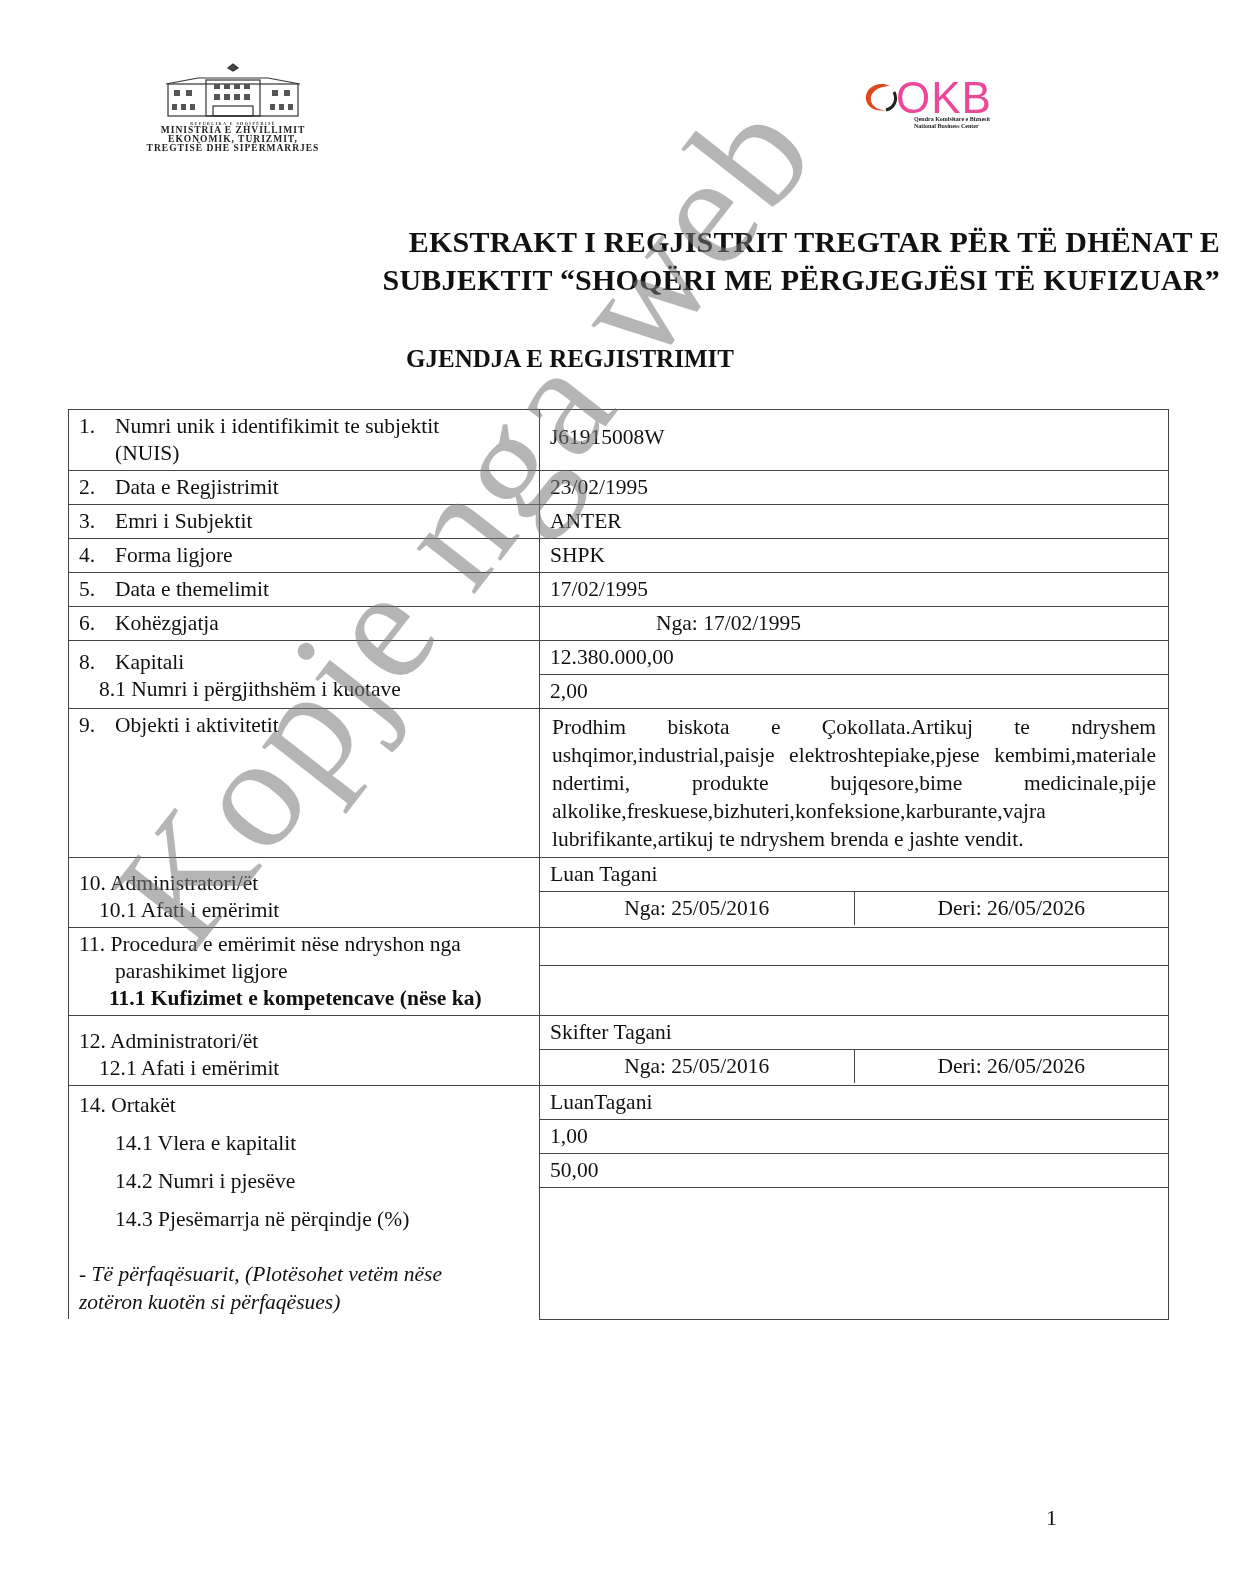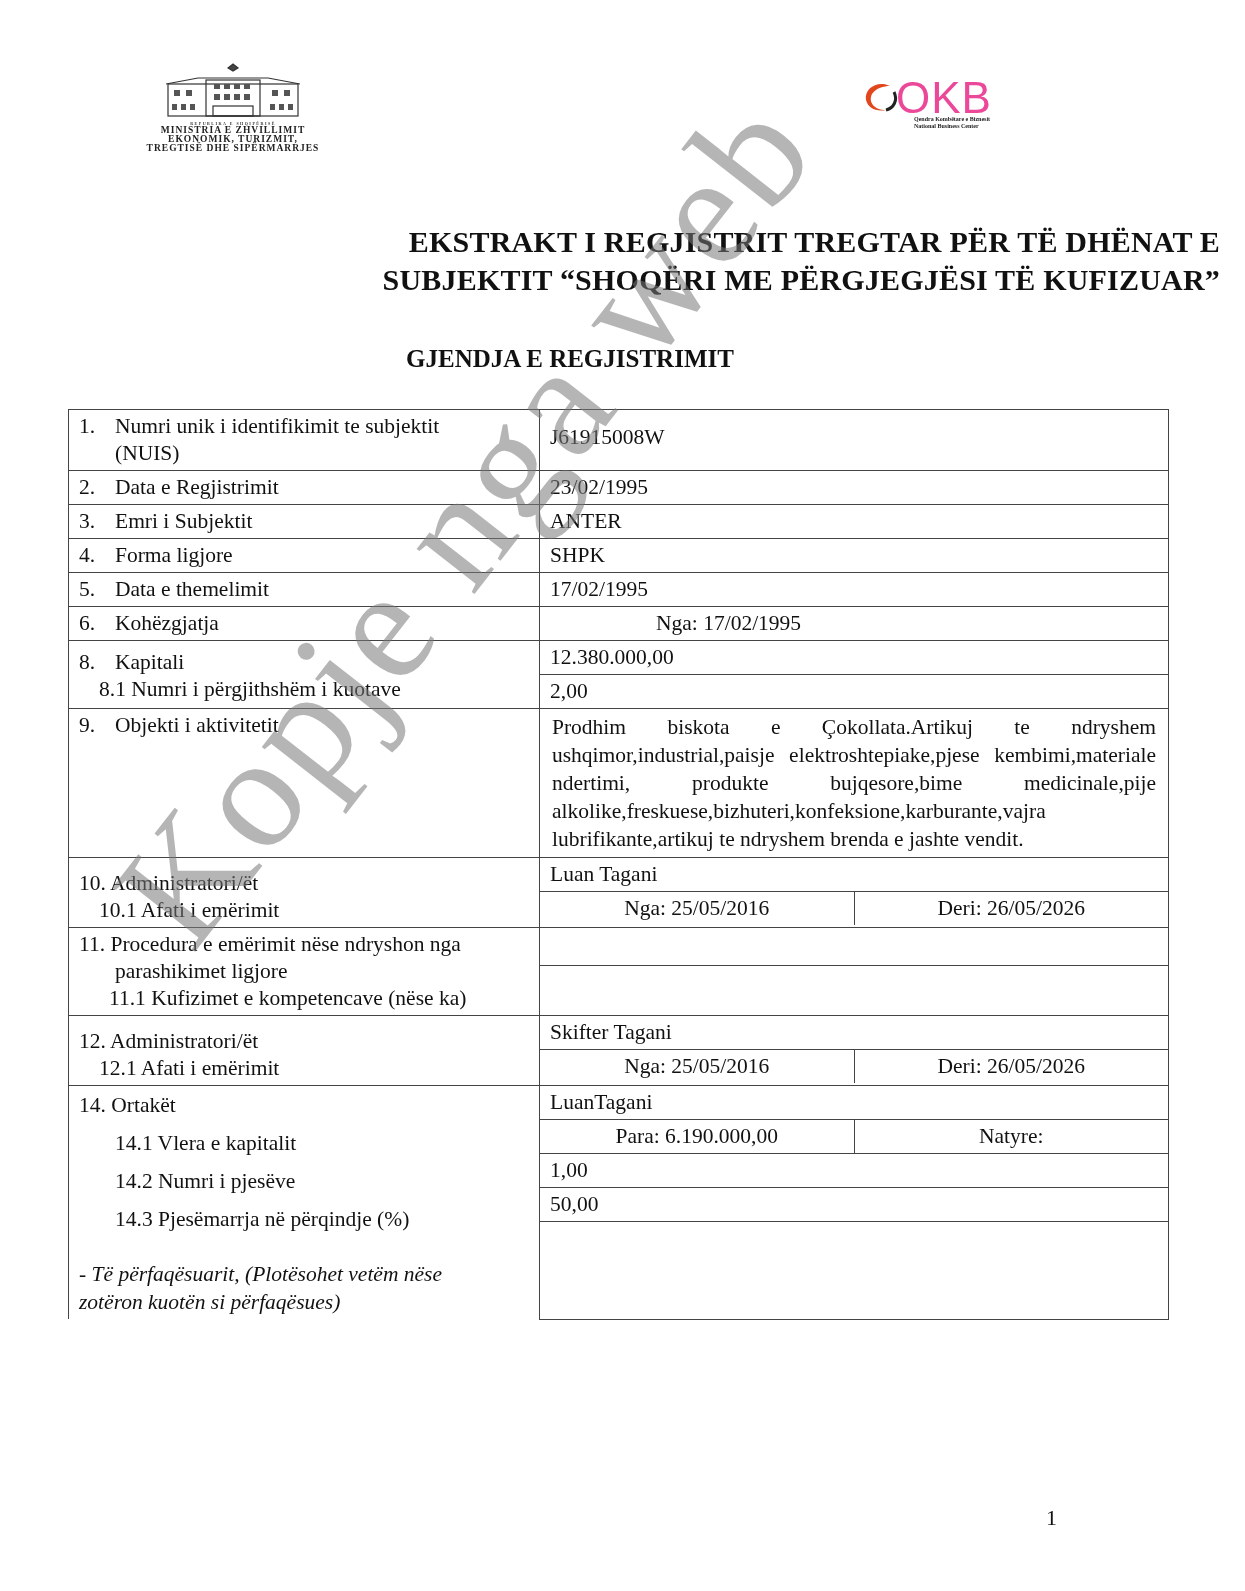--- a/index.html
+++ b/index.html
@@ -21,21 +21,21 @@
   .title { position: absolute; left: 0; width: 1220px; text-align: right; font-weight: bold; font-size: 30px; line-height: 38px; top: 223px; letter-spacing: 0.2px; }
   .subtitle { position: absolute; left: 0; width: 1140px; text-align: center; font-weight: bold; font-size: 25px; top: 345px; }
 
   
   table.reg { position: absolute; left: 68px; top: 409px; width: 1101px; border-collapse: collapse; font-size: 21.5px; line-height: 27px; }
   table.reg td { border: 1.5px solid #444; vertical-align: top; padding: 3px 10px 3px 10px; }
   table.reg td.lbl { width: 450px; }
   table.reg td.val { padding: 0; }
   .num { display: inline-block; width: 36px; }
   .sub1 { padding-left: 20px; }
-  .sub2 { padding-left: 30px; }
+  .sub2 { padding-left: 30px; font-weight: bold; }
   .indent { padding-left: 36px; }
   .inner { width: 100%; border-collapse: collapse; }
   .inner td { border: none !important; padding: 3px 10px !important; }
   .inner tr + tr td { border-top: 1.5px solid #444 !important; }
   .inner td.split { border-left: 1.5px solid #444 !important; }
   .center { text-align: center; }
   .justify { text-align: justify; text-align-last: left; padding: 4px 12px !important; line-height: 28px; }
   .italic { font-style: italic; }
 
   .page-num { position: absolute; left: 1046px; top: 1505px; font-size: 22px; }
@@ -221,24 +221,20 @@
       <div class="indent">14.3   Pjesëmarrja në përqindje (%)</div>
       <div class="italic" style="line-height:28px; margin-top:22px; width:430px">- Të përfaqësuarit, (Plotësohet vetëm nëse zotëron kuotën si përfaqësues)</div>
     </td>
     <td class="val">
       <table class="inner">
         <tbody>
               <tr>
                 <td colspan="2">LuanTagani</td>
               </tr>
         <tr>
-                <td class="center" style="width:50%">Para: 6.190.000,00</td>
-                <td class="center split">Natyre:</td>
-              </tr>
-        <tr>
                 <td colspan="2">1,00</td>
               </tr>
         <tr>
                 <td colspan="2">50,00</td>
               </tr>
         <tr>
                 <td colspan="2" style="height:80px"></td>
               </tr>
       </tbody>
           </table>

